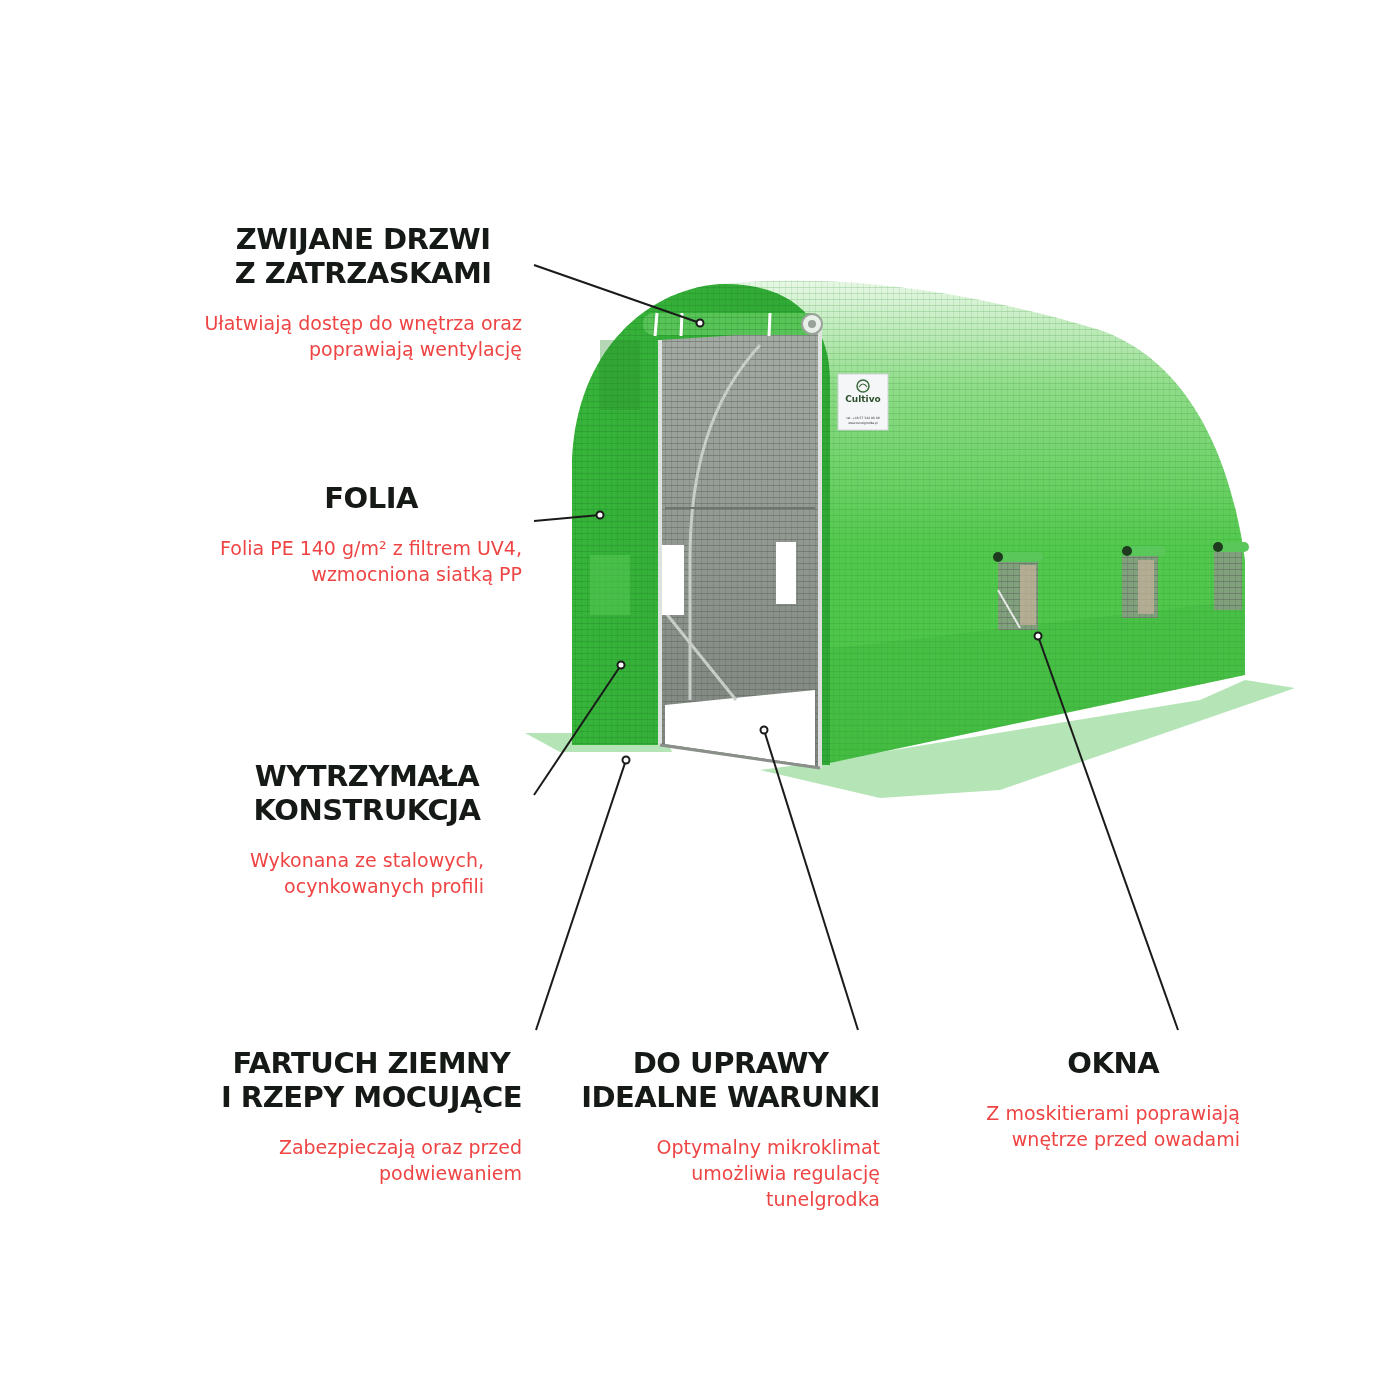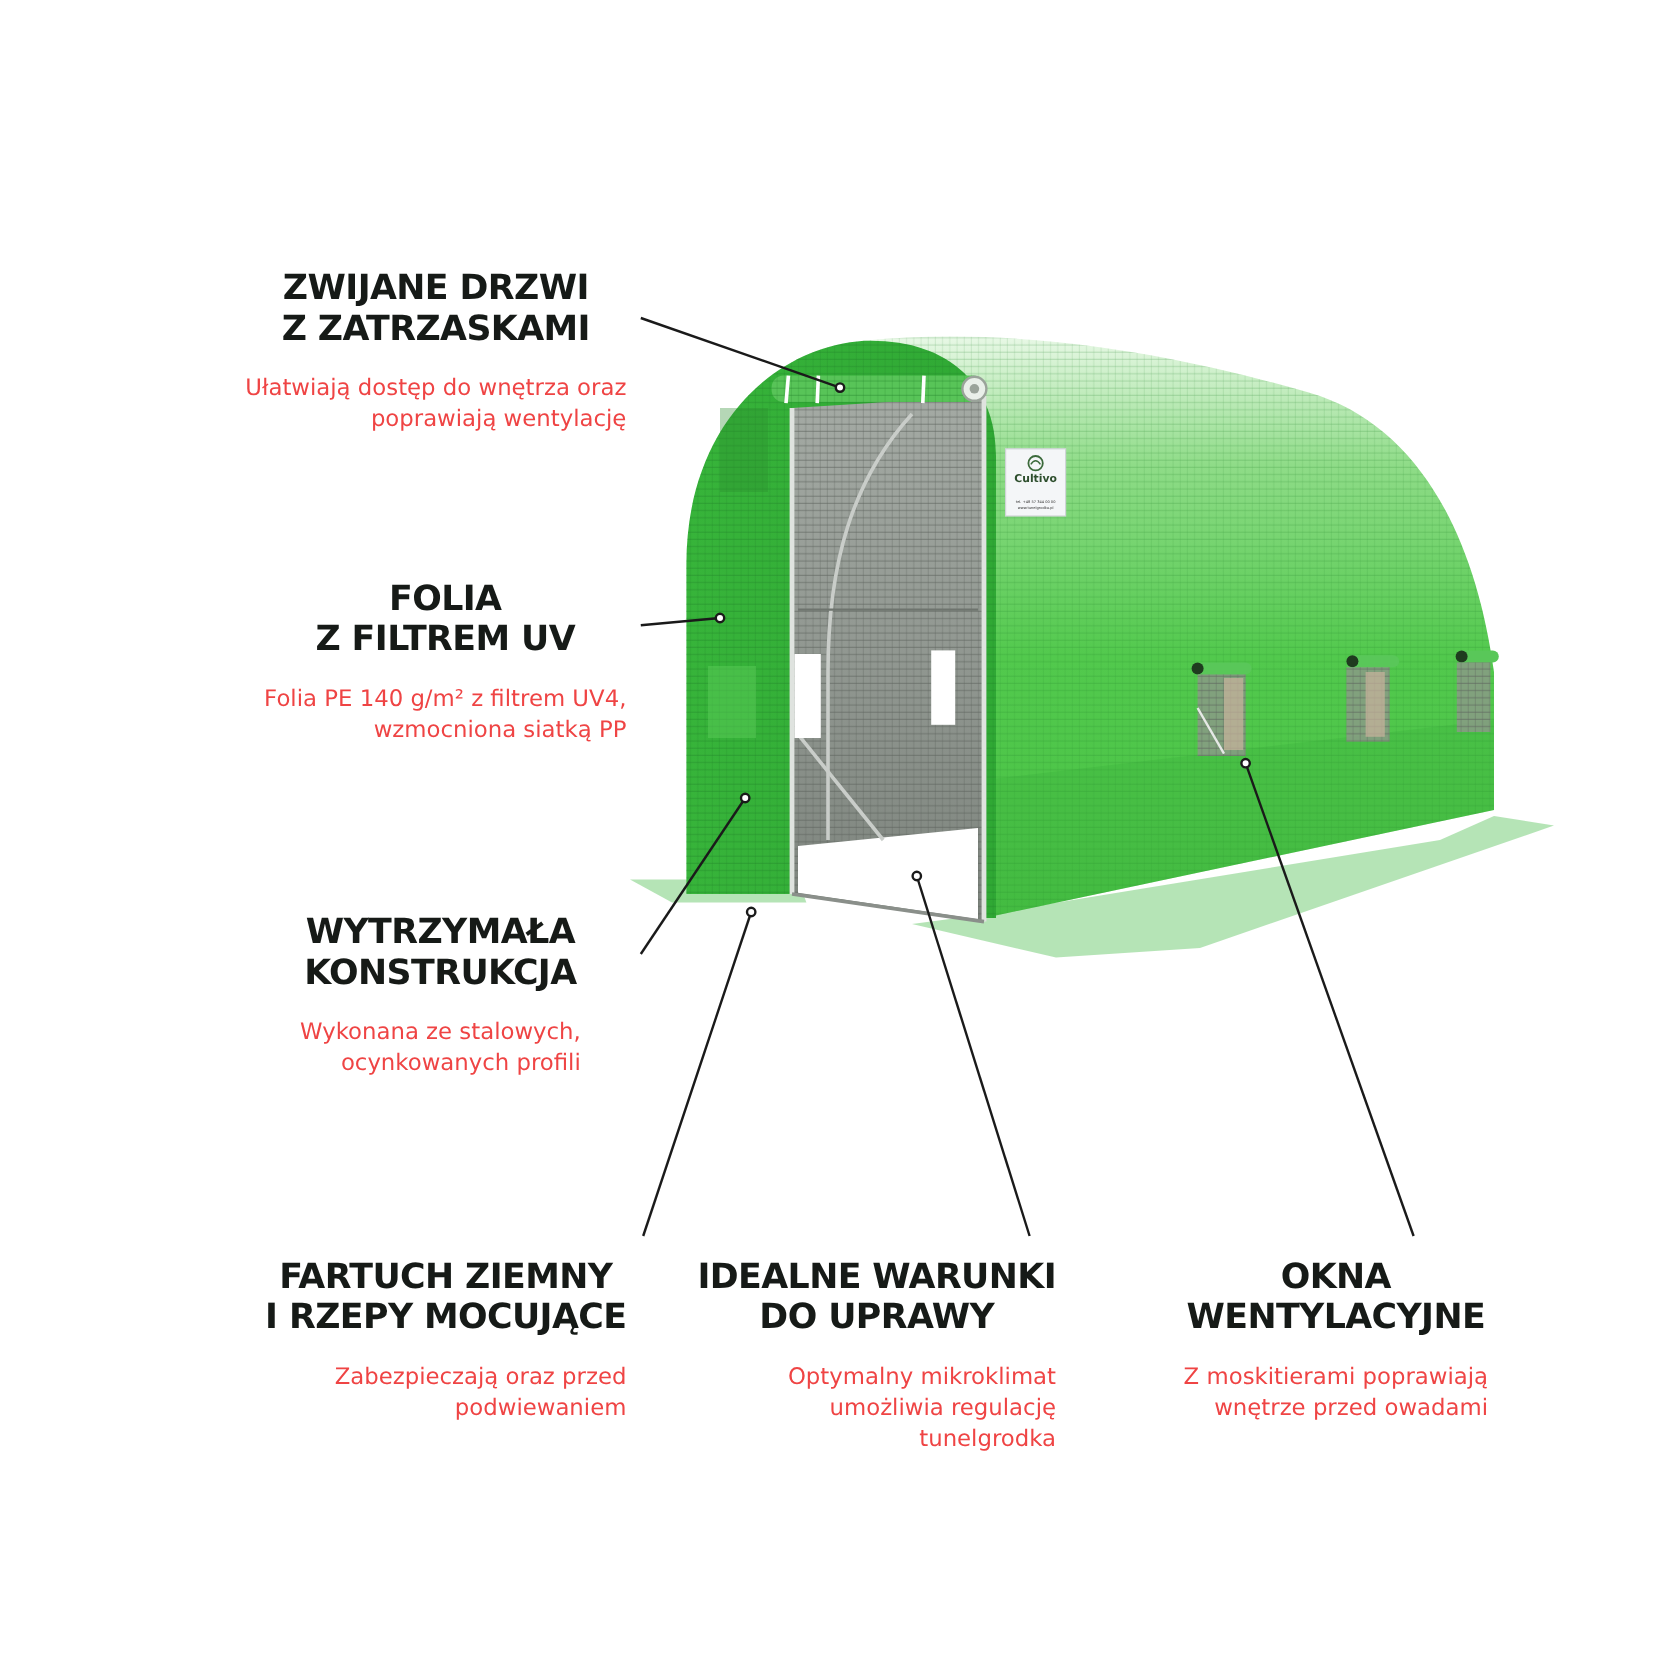--- a/index.html
+++ b/index.html
@@ -147,21 +147,20 @@
   </div>
   <div class="desc">
     <span class="t1">Ułatwiają dostęp do wnętrza oraz</span>
     <span class="t1">poprawiają wentylację</span>
   </div>
 </div>
 
 <div class="callout" style="right:878px;top:481px;">
   <div class="title">
     <span class="t1">FOLIA</span>
-    <span class="t1">Z FILTREM UV</span>
   </div>
   <div class="desc">
     <span class="t1">Folia PE 140 g/m² z filtrem UV4,</span>
     <span class="t1">wzmocniona siatką PP</span>
   </div>
 </div>
 
 <div class="callout" style="right:916px;top:759px;">
   <div class="title">
     <span class="t1">WYTRZYMAŁA</span>
@@ -179,32 +178,31 @@
     <span class="t1">I RZEPY MOCUJĄCE</span>
   </div>
   <div class="desc">
     <span class="t1">Zabezpieczają oraz przed</span>
     <span class="t1">podwiewaniem</span>
   </div>
 </div>
 
 <div class="callout" style="right:520px;top:1046px;">
   <div class="title">
+    <span class="t1">DO UPRAWY</span>
     <span class="t1">IDEALNE WARUNKI</span>
-    <span class="t1">DO UPRAWY</span>
   </div>
   <div class="desc">
     <span class="t1">Optymalny mikroklimat</span>
     <span class="t1">umożliwia regulację</span>
     <span class="t1">tunelgrodka</span>
   </div>
 </div>
 
 <div class="callout" style="right:160px;top:1046px;margin-left:22px;">
   <div class="title">
     <span class="t1">OKNA</span>
-    <span class="t1">WENTYLACYJNE</span>
   </div>
   <div class="desc">
     <span class="t1">Z moskitierami poprawiają</span>
     <span class="t1">wnętrze przed owadami</span>
   </div>
 </div>
 
 </body></html>

